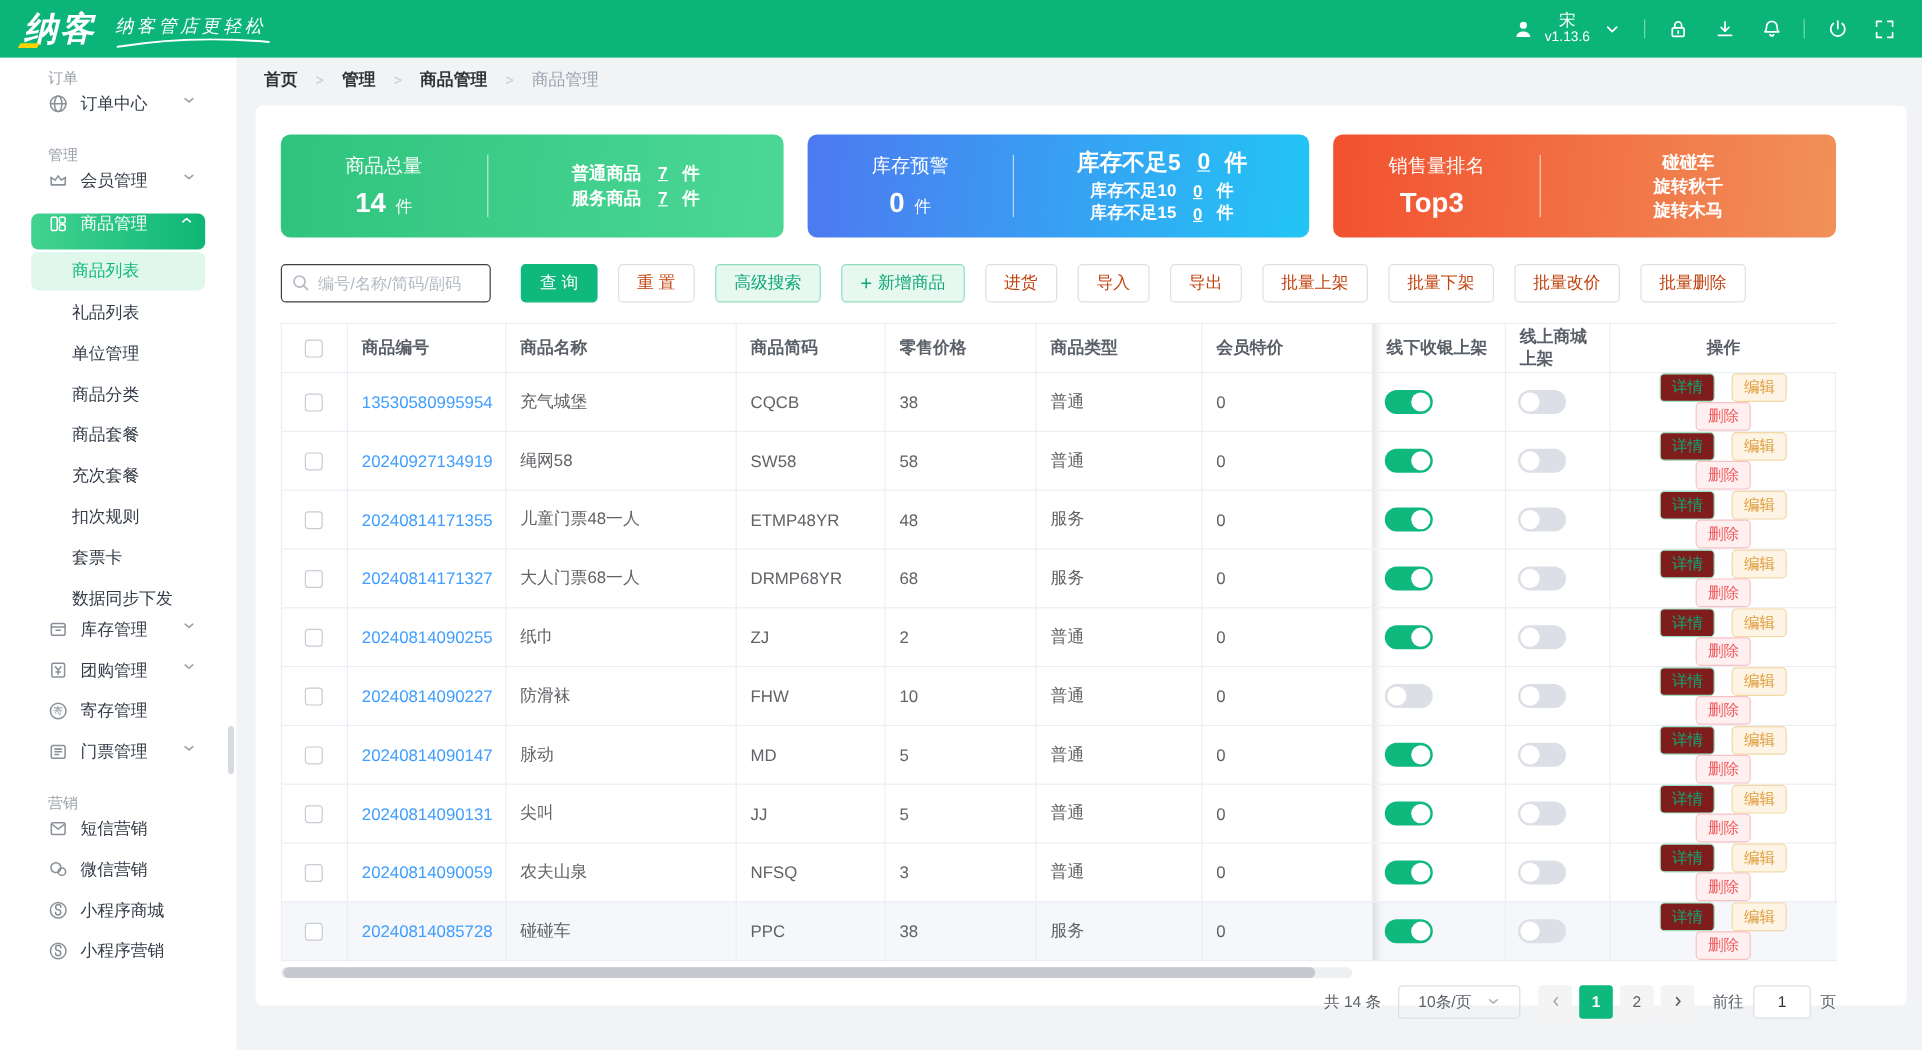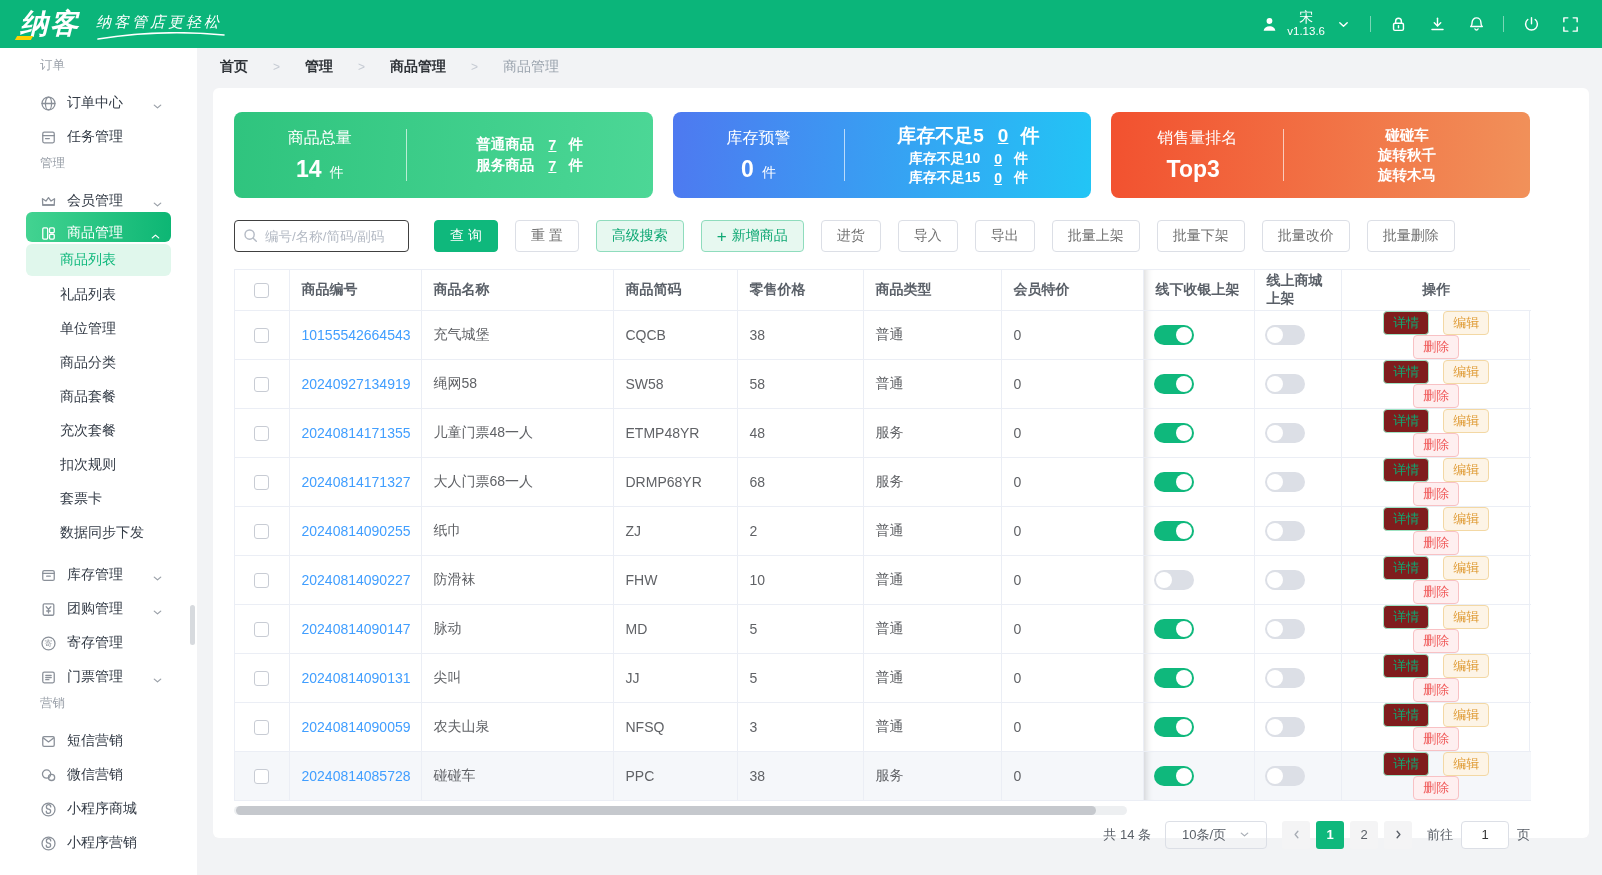--- a/index.html
+++ b/index.html
@@ -28,21 +28,21 @@
   .user-meta { display:flex; flex-direction:column; align-items:center; line-height:1.15; }
   .user-name { font-size:14px; }
   .user-version { font-size:11.5px; }
   
   .sidebar {
     position:absolute; top:48px; left:0; bottom:0; width:197px;
     background:#fff; overflow:hidden; z-index:8;
   }
   .sec-label { height:30px; line-height:34px; padding-left:40px; font-size:12.5px; color:#9ba1aa; }
   .side-item {
-    height:34px; display:flex; align-items:flex-end; padding-left:40px; cursor:pointer;
+    height:34px; display:flex; align-items:flex-start; padding-left:40px; cursor:pointer;
     font-size:14px; color:#323a45; position:relative;
   }
   .side-item .s-icon { width:17px; height:17px; margin-right:10px; color:#8a9099; display:flex; align-items:center; }
   .side-item .arrow { position:absolute; right:34px; color:#9aa0a8; display:flex; }
   .side-item .arrow.up svg { transform:rotate(180deg); }
   .side-item.active {
     margin:2px 26px; padding-left:14px; height:30px; border-radius:6px;
     background:linear-gradient(90deg,#43d391,#0db674); color:#fff;
   }
   .side-item.active .s-icon, .side-item.active .arrow { color:#fff; }
@@ -51,21 +51,21 @@
     height:34px; display:flex; align-items:center; padding-left:60px;
     font-size:14px; color:#323a45; cursor:pointer;
   }
   .child-item.selected {
     margin:2px 26px; padding-left:34px; height:32px; border-radius:6px;
     background:#e0f7ec; color:#0fb87c;
   }
   .side-scrollbar { position:absolute; right:2px; top:557px; width:5px; height:40px; border-radius:3px; background:#d7dade; }
   
   .main { position:absolute; left:197px; top:48px; right:0; bottom:0; }
-  .breadcrumb { height:38px; display:flex; align-items:center; padding-left:23px; font-size:14px; gap:25px; }
+  .breadcrumb { height:38px; display:flex; align-items:center; padding-left:23px; font-size:14px; gap:15px; }
   .crumb { font-weight:bold; color:#2f3338; cursor:pointer; }
   .crumb.last { font-weight:normal; color:#9aa3ad; cursor:default; }
   .bc-sep { color:#c5cad2; font-size:12px; }
   .card {
     position:absolute; left:16px; right:13px; top:40px; bottom:37px;
     background:#fff; border-radius:6px; padding:24px 0 0 21px;
   }
   
   .stats-row { display:flex; gap:20px; width:1296px; }
   .stat-card { flex:1; height:86px; border-radius:8px; color:#fff; display:flex; align-items:center; }
@@ -86,21 +86,21 @@
   .search-box input {
     width:100%; height:100%; border:1px solid #404040; border-radius:4px;
     padding:0 8px 0 30px; font-size:13.5px; color:#333; outline:none;
     font-family:inherit;
   }
   .search-box input::placeholder { color:#b4bac4; }
   .search-box .mag { position:absolute; left:9px; top:8px; }
   .tbtn {
     height:32px; padding:0 15px; margin-right:17px; border-radius:4px; font-size:14px;
     cursor:pointer; font-family:inherit; display:flex; align-items:center; gap:5px;
-    border:1px solid #dcdfe6; background:#fff; color:#737373; white-space:nowrap;
+    border:1px solid #dcdfe6; background:#fff; color:#c2410c; white-space:nowrap;
   }
   .tbtn.primary { background:#0fb87c; border-color:#0fb87c; color:#fff; }
   .tbtn.light { background:#e7f8f0; border-color:#8fdcbd; color:#0fa874; }
   .tbtn .plus { font-size:17px; line-height:1; font-weight:normal; }
   
   .table-wrap { margin-top:17px; width:1296px; border:1px solid #ebeef5; border-bottom:none; }
   table { width:100%; border-collapse:collapse; table-layout:fixed; font-size:14px; color:#606266; }
   th { height:40px; font-weight:bold; color:#5a6068; text-align:left; background:#fff; }
   th, td { border-bottom:1px solid #ebeef5; border-right:1px solid #ebeef5; padding:0 12px; }
   th:last-child, td:last-child { border-right:none; }
@@ -217,30 +217,20 @@
             <path d="M1.9 8h12.2"></path>
             <ellipse cx="8" cy="8" rx="2.9" ry="6.1"></ellipse>
           </svg>
         </span>
         <span class="side-label">订单中心</span>
         <span class="arrow down">
           <svg viewBox="0 0 12 12" width="11" height="11" fill="none" stroke="currentColor" stroke-width="1.4" stroke-linecap="round" stroke-linejoin="round">
             <path d="m2.5 4.5 3.5 3 3.5-3"></path>
           </svg>
         </span>
-      </div>
-      <div class="side-item">
-        <span class="s-icon">
-          <svg viewBox="0 0 16 16" width="17" height="17" fill="none" stroke="currentColor" stroke-width="1.2" stroke-linecap="round" stroke-linejoin="round">
-            <rect x="2.6" y="3" width="10.8" height="10" rx="1.4"></rect>
-            <path d="M2.6 6.2h10.8"></path>
-            <path d="M5.2 9h3.6"></path>
-          </svg>
-        </span>
-        <span class="side-label">任务管理</span>
       </div>
       <div class="sec-label">管理</div>
       <div class="side-item">
         <span class="s-icon">
           <svg viewBox="0 0 16 16" width="17" height="17" fill="none" stroke="currentColor" stroke-width="1.2" stroke-linecap="round" stroke-linejoin="round">
             <path d="M2.6 11.3 2.3 5.4l3.3 2.2L8 4.3l2.4 3.3 3.3-2.2-.3 5.9z"></path>
             <path d="M2.6 11.3h10.8"></path>
           </svg>
         </span>
         <span class="side-label">会员管理</span>
@@ -522,21 +512,21 @@
               <th>商品类型</th>
               <th>会员特价</th>
               <th class="fixed-l">线下收银上架</th>
               <th>线上商城上架</th>
               <th class="center">操作</th>
             </tr>
           </thead>
         <tbody id="tbody">
             <tr>
               <td class="cb-cell"><span class="cb"></span></td>
-              <td><span class="id-link">10155542664543</span></td>
+              <td><span class="id-link">13530580995954</span></td>
               <td>充气城堡</td>
               <td>CQCB</td>
               <td>38</td>
               <td>普通</td>
               <td>0</td>
               <td class="toggle-cell fixed-l"><span class="toggle on"></span></td>
               <td class="toggle-cell"><span class="toggle off"></span></td>
               <td class="center"><button class="abtn detail">详情</button><button class="abtn edit">编辑</button><button class="abtn delete">删除</button></td>
             </tr>
             <tr>

